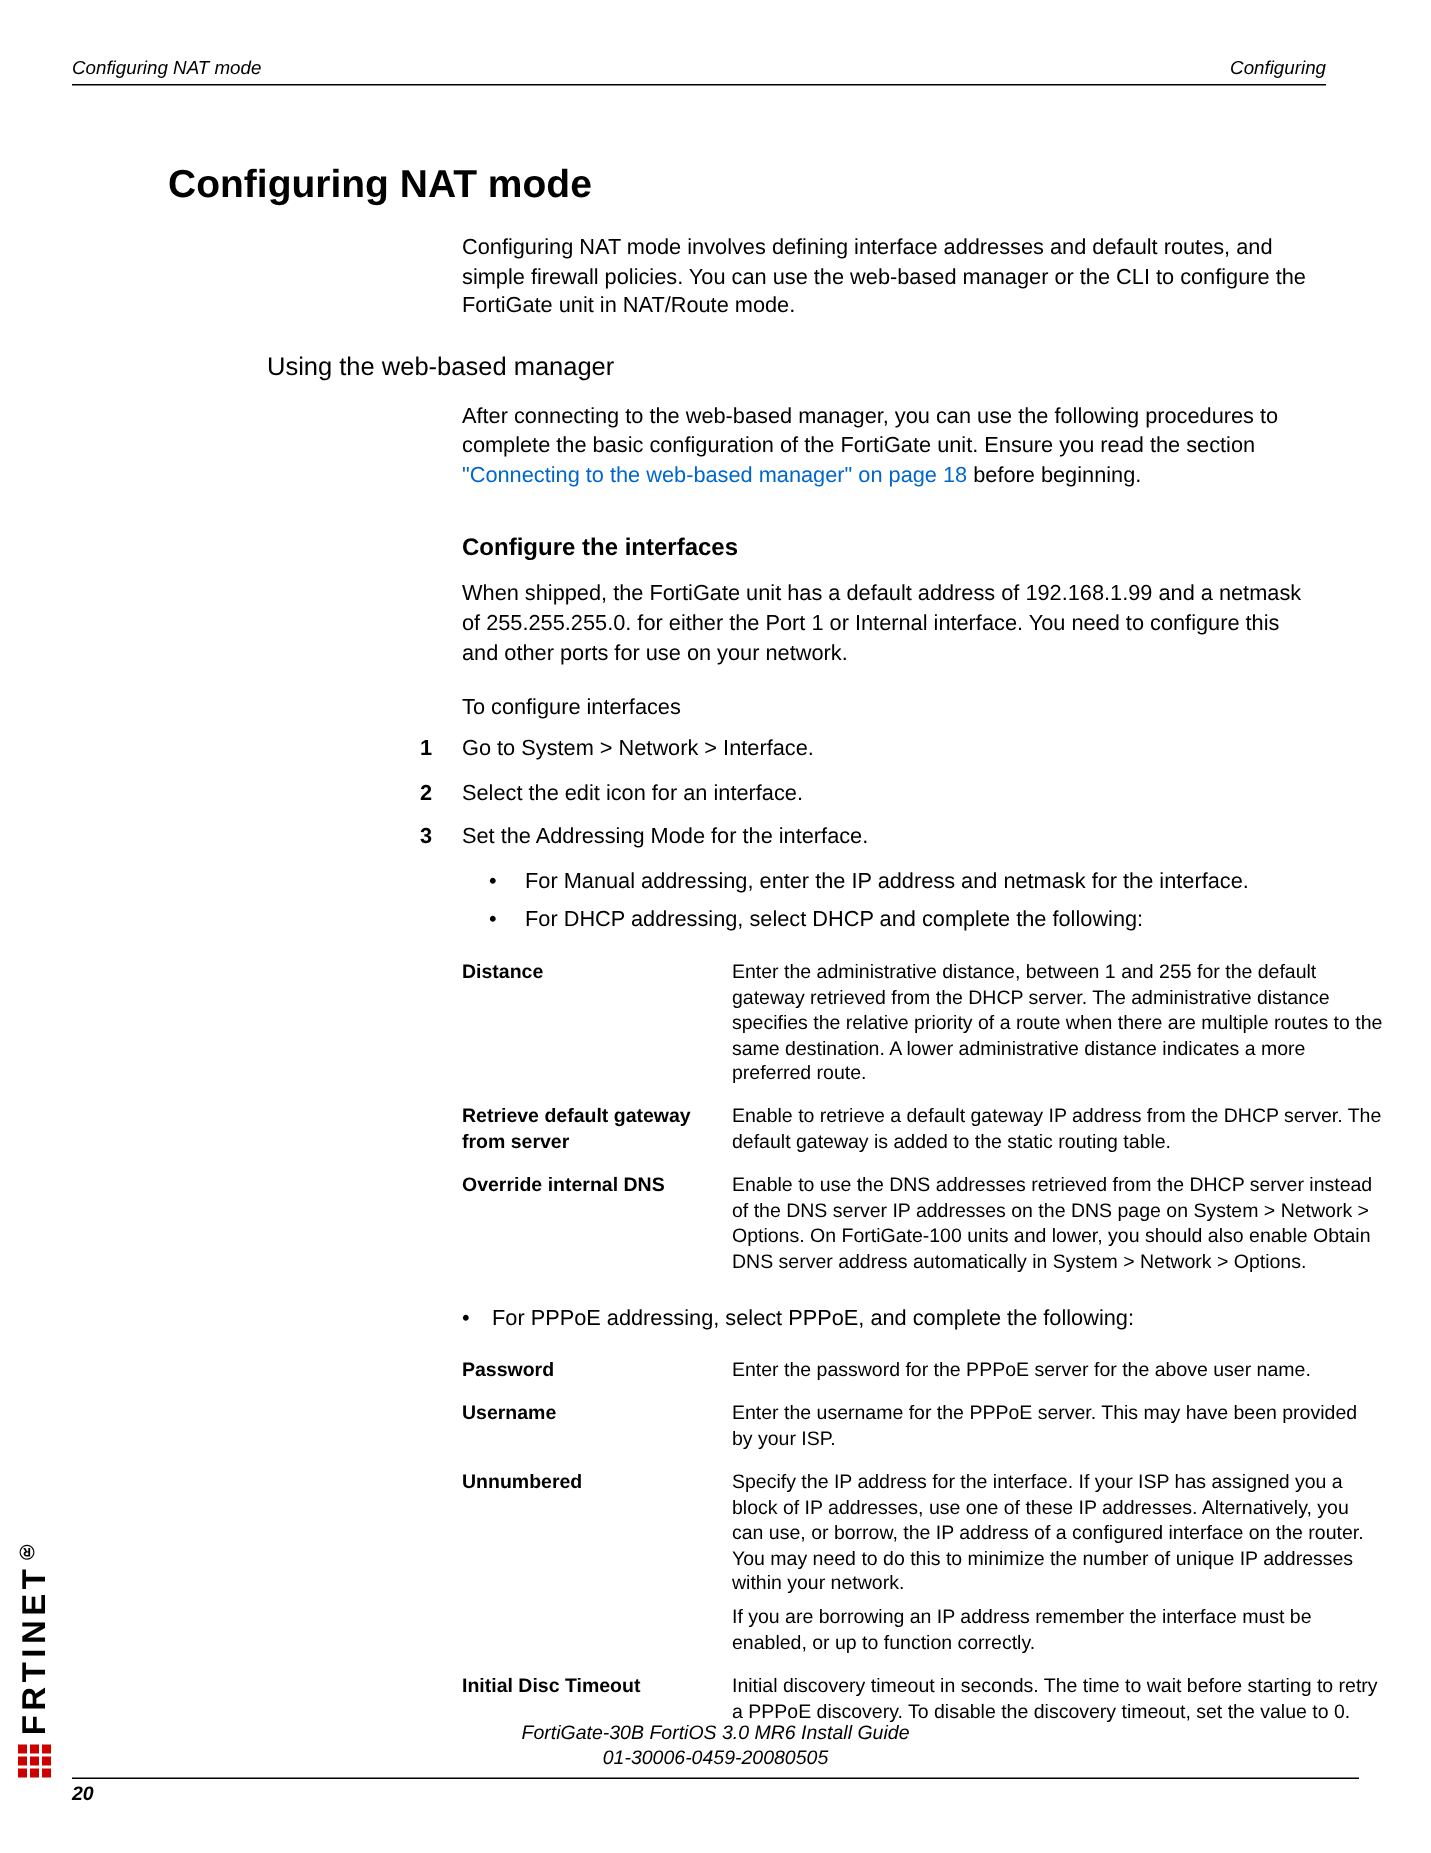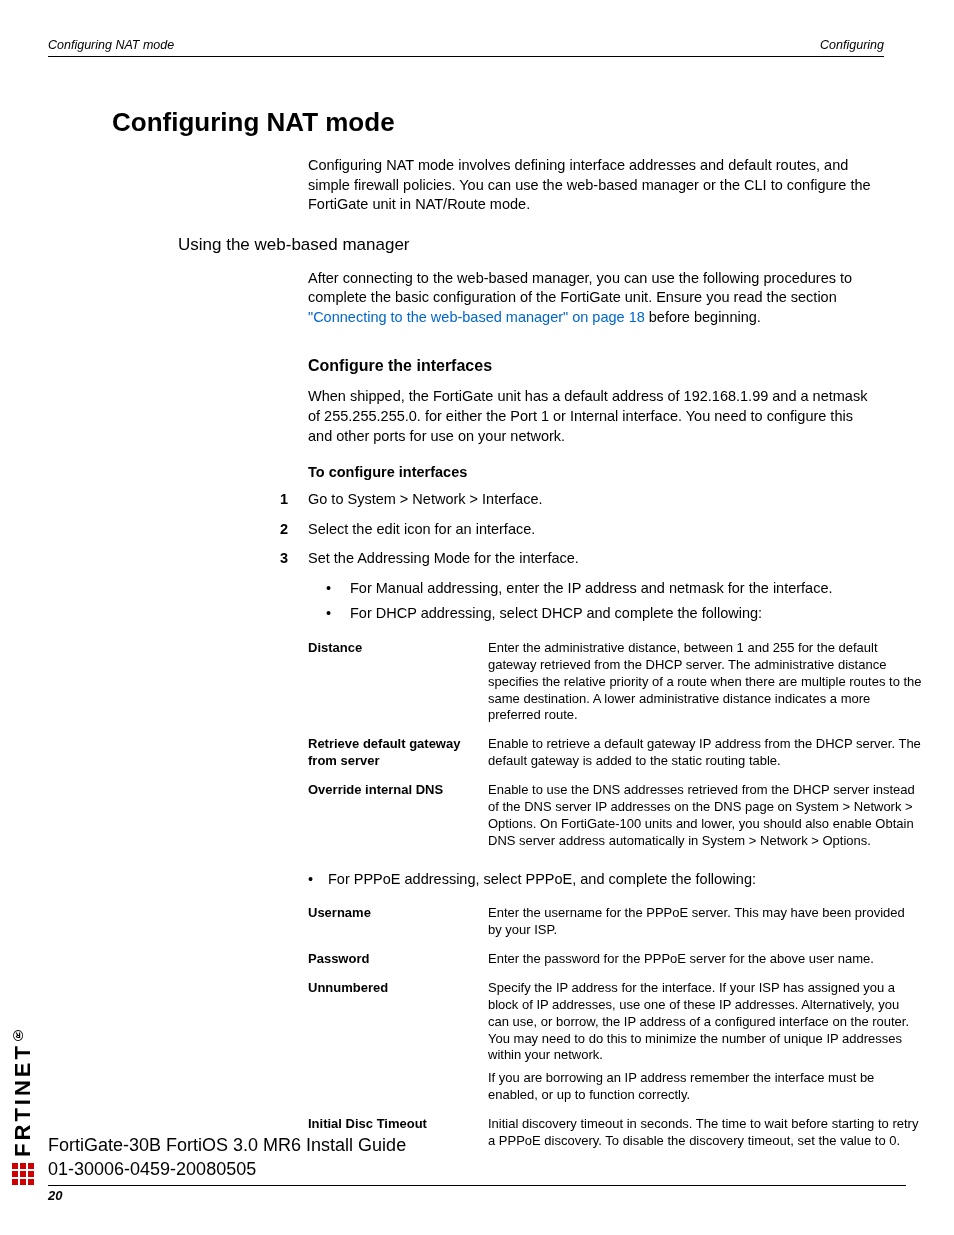--- a/index.html
+++ b/index.html
@@ -46,21 +46,21 @@
   }
   h3 {
     font-size: 16px;
     font-weight: bold;
     margin-left: 260px;
     margin-top: 30px;
     margin-bottom: 12px;
   }
   h4 {
     font-size: 14.5px;
-    font-weight: bold;
+    font-weight: normal;
     margin-left: 260px;
     margin-top: 18px;
     margin-bottom: 10px;
   }
   .link { color: #0066cc; }
   .num-list { margin-left: 224px; margin-right: 10px; }
   .num-item { display: flex; font-size: 14.5px; margin-bottom: 10px; line-height:1.35;}
   .num-item .num { width: 36px; font-weight: bold; text-align: right; padding-right: 20px; flex-shrink:0;}
   .num-item .txt { flex: 1; }
   .bullet-list { margin-left: 278px; margin-right: 10px; }
@@ -81,22 +81,23 @@
   table.def td { vertical-align: top; padding: 4px 6px 8px 0; }
   table.def td.term { font-weight: bold; width: 180px; padding-right: 4px;}
   table.def td.desc { }
   .footer {
     position: absolute;
     bottom: 32px;
     left: 48px;
     right: 48px;
   }
   .footer-text {
-    text-align: left;
-    font-size: 18px;
+    text-align: center;
+    font-style: italic;
+    font-size: 13px;
     line-height: 1.3;
   }
   .footer-bar {
     border-top: 1px solid #000;
     margin-top: 4px;
     display: flex;
     justify-content: space-between;
     font-size: 13px;
     font-style: italic;
     font-weight: bold;
@@ -207,26 +208,26 @@
   <div class="bullet-list-outer">
     <div class="bullet-item">
       <div class="dot">•</div>
       <div class="txt">For PPPoE addressing, select PPPoE, and complete the following:</div>
     </div>
   </div>
 
   <table class="def">
     <tbody>
         <tr>
+      <td class="term">Password</td>
+      <td class="desc">Enter the password for the PPPoE server for the above user name.</td>
+    </tr>
+    <tr>
       <td class="term">Username</td>
       <td class="desc">Enter the username for the PPPoE server. This may have been provided by your ISP.</td>
-    </tr>
-    <tr>
-      <td class="term">Password</td>
-      <td class="desc">Enter the password for the PPPoE server for the above user name.</td>
     </tr>
     <tr>
       <td class="term">Unnumbered</td>
       <td class="desc">
         <div>Specify the IP address for the interface. If your ISP has assigned you a block of IP addresses, use one of these IP addresses. Alternatively, you can use, or borrow, the IP address of a configured interface on the router. You may need to do this to minimize the number of unique IP addresses within your network.</div>
         <div style="margin-top:6px">If you are borrowing an IP address remember the interface must be enabled, or up to function correctly.</div>
       </td>
     </tr>
     <tr>
       <td class="term">Initial Disc Timeout</td>

